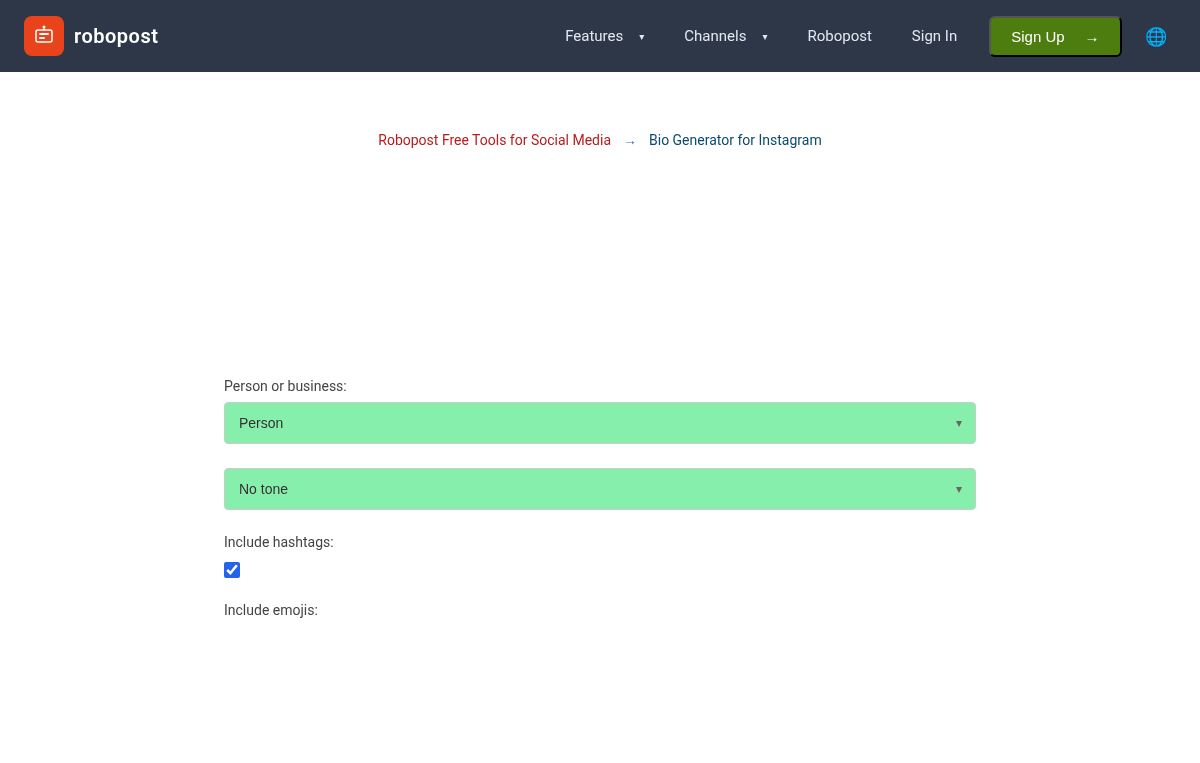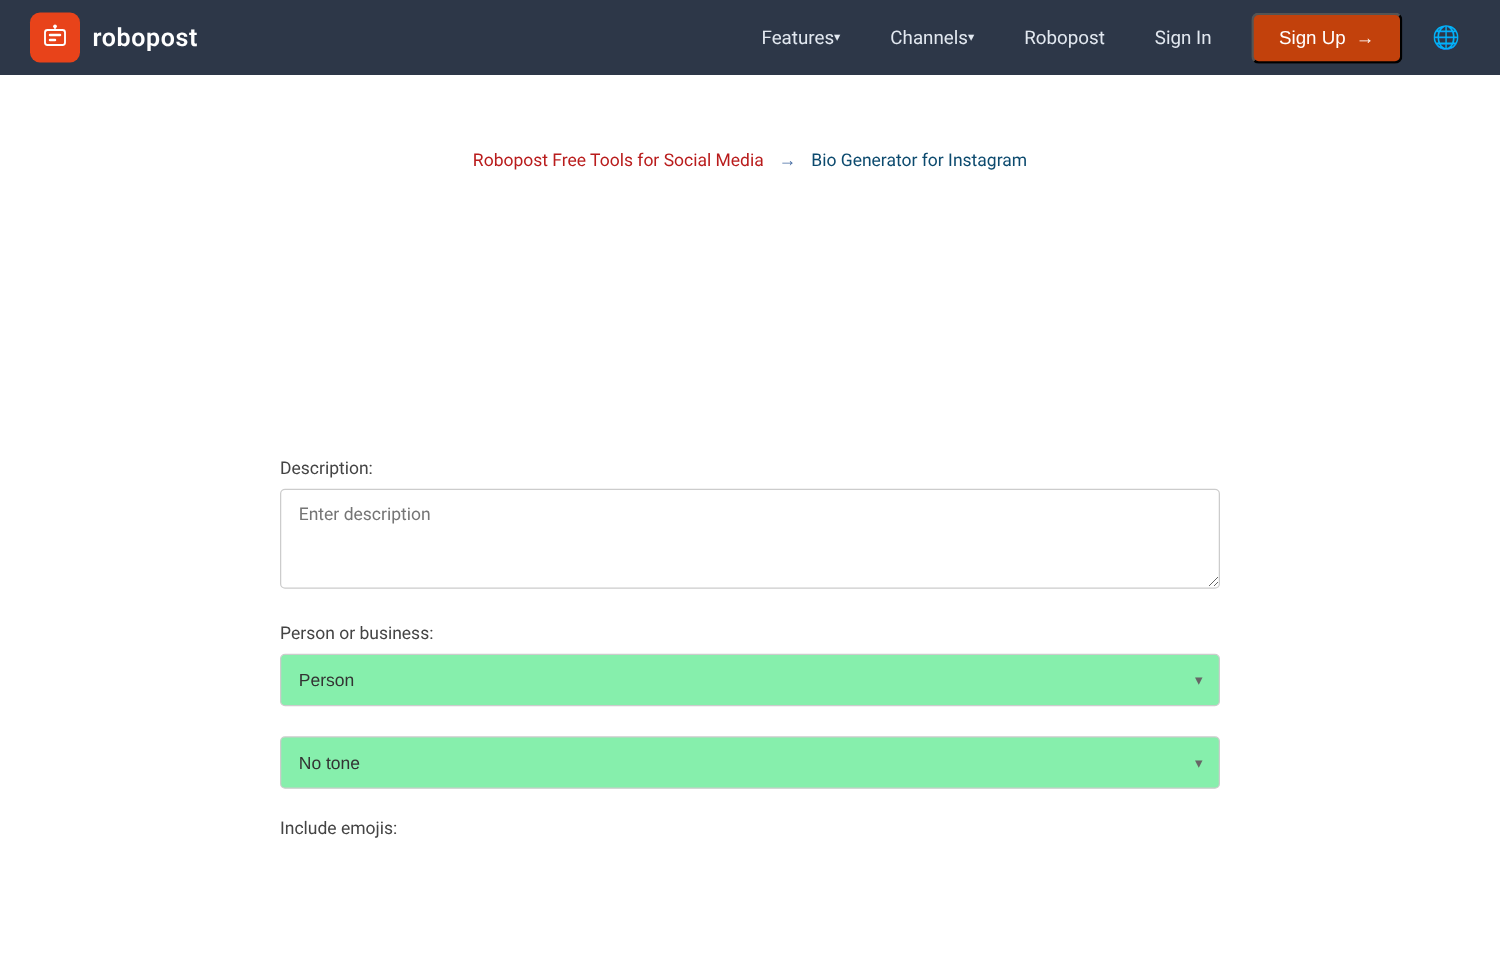--- a/index.html
+++ b/index.html
@@ -10,21 +10,21 @@
 
     body {
       font-family: -apple-system, BlinkMacSystemFont, 'Segoe UI', Roboto, sans-serif;
       background: #ffffff;
       color: #333;
     }
 
     
     .navbar {
       background-color: #2d3748;
-      height: 60px;
+      height: 72px;
       display: flex;
       align-items: center;
       padding: 0 24px;
       gap: 0;
     }
 
     .navbar-brand {
       display: flex;
       align-items: center;
       gap: 10px;
@@ -57,47 +57,47 @@
       gap: 8px;
     }
 
     .nav-item {
       color: #e2e8f0;
       padding: 8px 16px;
       cursor: pointer;
       font-size: 15px;
       display: flex;
       align-items: center;
-      gap: 0;
+      gap: 16px;
       border-radius: 4px;
       text-decoration: none;
     }
 
     .nav-item .chevron {
       font-size: 10px;
     }
 
     .nav-signin {
       color: #e2e8f0;
       padding: 8px 16px;
       cursor: pointer;
       font-size: 15px;
     }
 
     .nav-signup {
-      background: #c2410c;
+      background: #4d7c0f;
       color: white;
       padding: 10px 20px;
       border-radius: 6px;
       font-size: 15px;
       font-weight: 500;
       cursor: pointer;
       display: flex;
       align-items: center;
-      gap: 8px;
+      gap: 20px;
       margin-left: 8px;
     }
 
     .nav-globe {
       color: #e2e8f0;
       font-size: 18px;
       padding: 8px;
       cursor: pointer;
       margin-left: 8px;
     }
@@ -265,24 +265,20 @@
   <div class="breadcrumb-section">
     <a class="breadcrumb-link" href="#">Robopost Free Tools for Social Media</a>
     <span class="breadcrumb-arrow">→</span>
     <span class="breadcrumb-current">Bio Generator for Instagram</span>
   </div>
 
   <div class="ad-space"></div>
 
   <div class="form-section">
 
-    <div class="form-group">
-      <label class="form-label">Description:</label>
-      <textarea class="form-textarea" placeholder="Enter description" style=""></textarea>
-    </div>
 
     <div class="form-group">
       <label class="form-label">Person or business:</label>
       <div class="form-select-wrapper">
         <select class="form-select">
           <option value="Person">Person</option>
           <option value="Business">Business</option>
         </select>
         <span class="select-chevron">▾</span>
       </div>
@@ -295,20 +291,24 @@
           <option value="Professional">Professional</option>
           <option value="Casual">Casual</option>
           <option value="Friendly">Friendly</option>
           <option value="Formal">Formal</option>
           <option value="Humorous">Humorous</option>
         </select>
         <span class="select-chevron">▾</span>
       </div>
     </div>
 
+    <div class="form-group checkbox-group">
+      <label class="checkbox-label">Include hashtags:</label>
+      <input type="checkbox" class="checkbox-input" checked="" style="">
+    </div>
 
     <div class="form-group checkbox-group">
       <label class="checkbox-label">Include emojis:</label>
 
     </div>
 
   </div>
 </div>
 
 </body></html>

